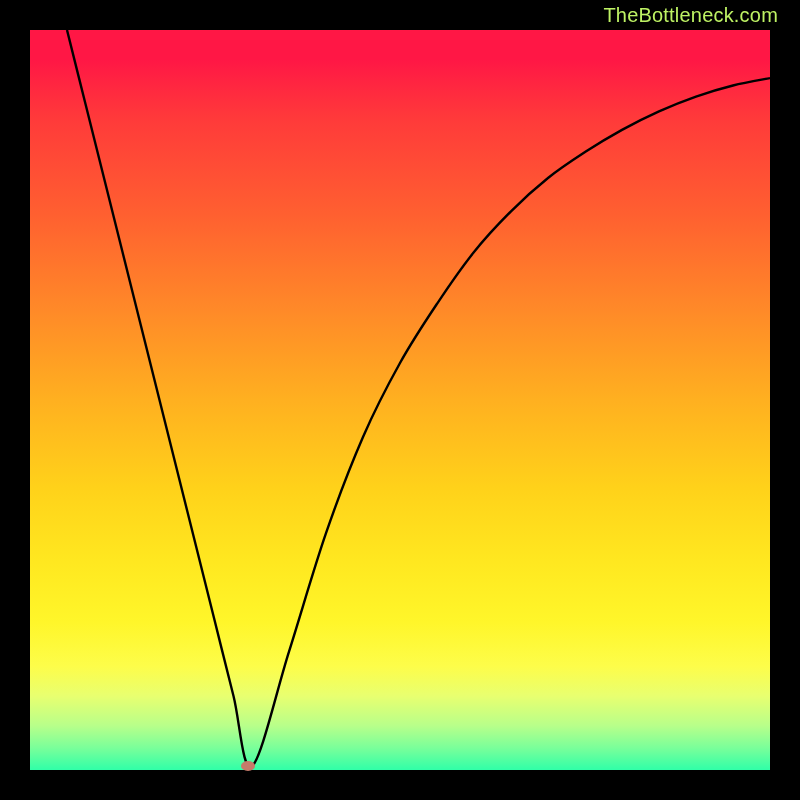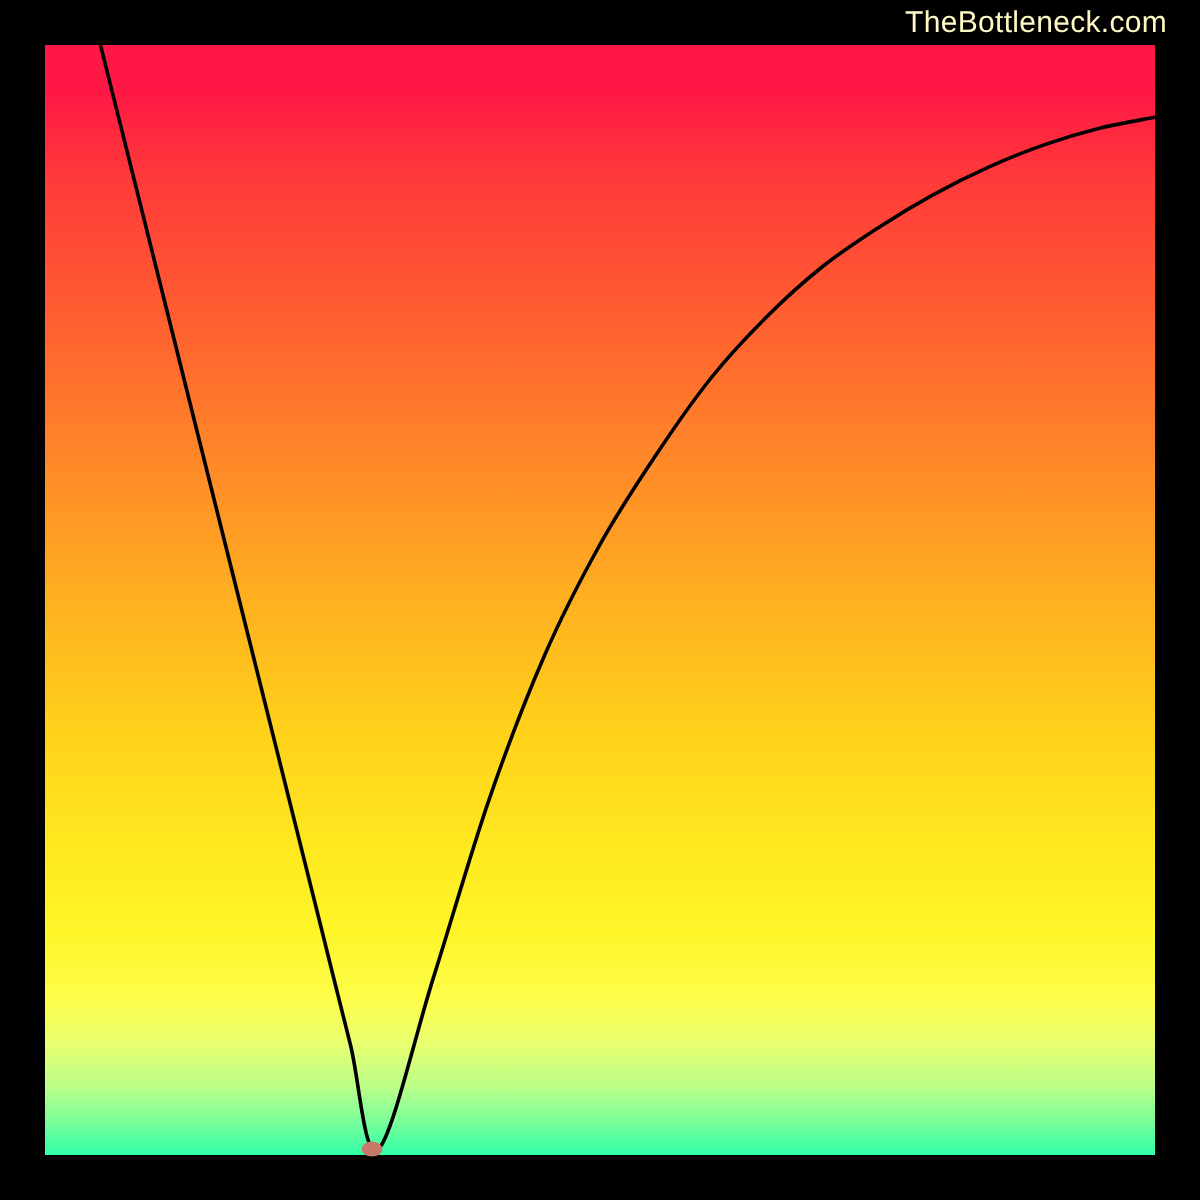--- a/index.html
+++ b/index.html
@@ -40,21 +40,21 @@
   .svg-layer {
     position: absolute;
     inset: 0;
   }
   .attribution {
     position: absolute;
     top: 4px;
     right: 22px;
     font-family: Arial, Helvetica, sans-serif;
     font-size: 20px;
-    color: #fef9c3;
+    color: #bef264;
     letter-spacing: 0.2px;
   }
   .marker {
     position: absolute;
     width: 14px;
     height: 10px;
     background: #c77a6a;
     border-radius: 50%;
   }
 </style>

